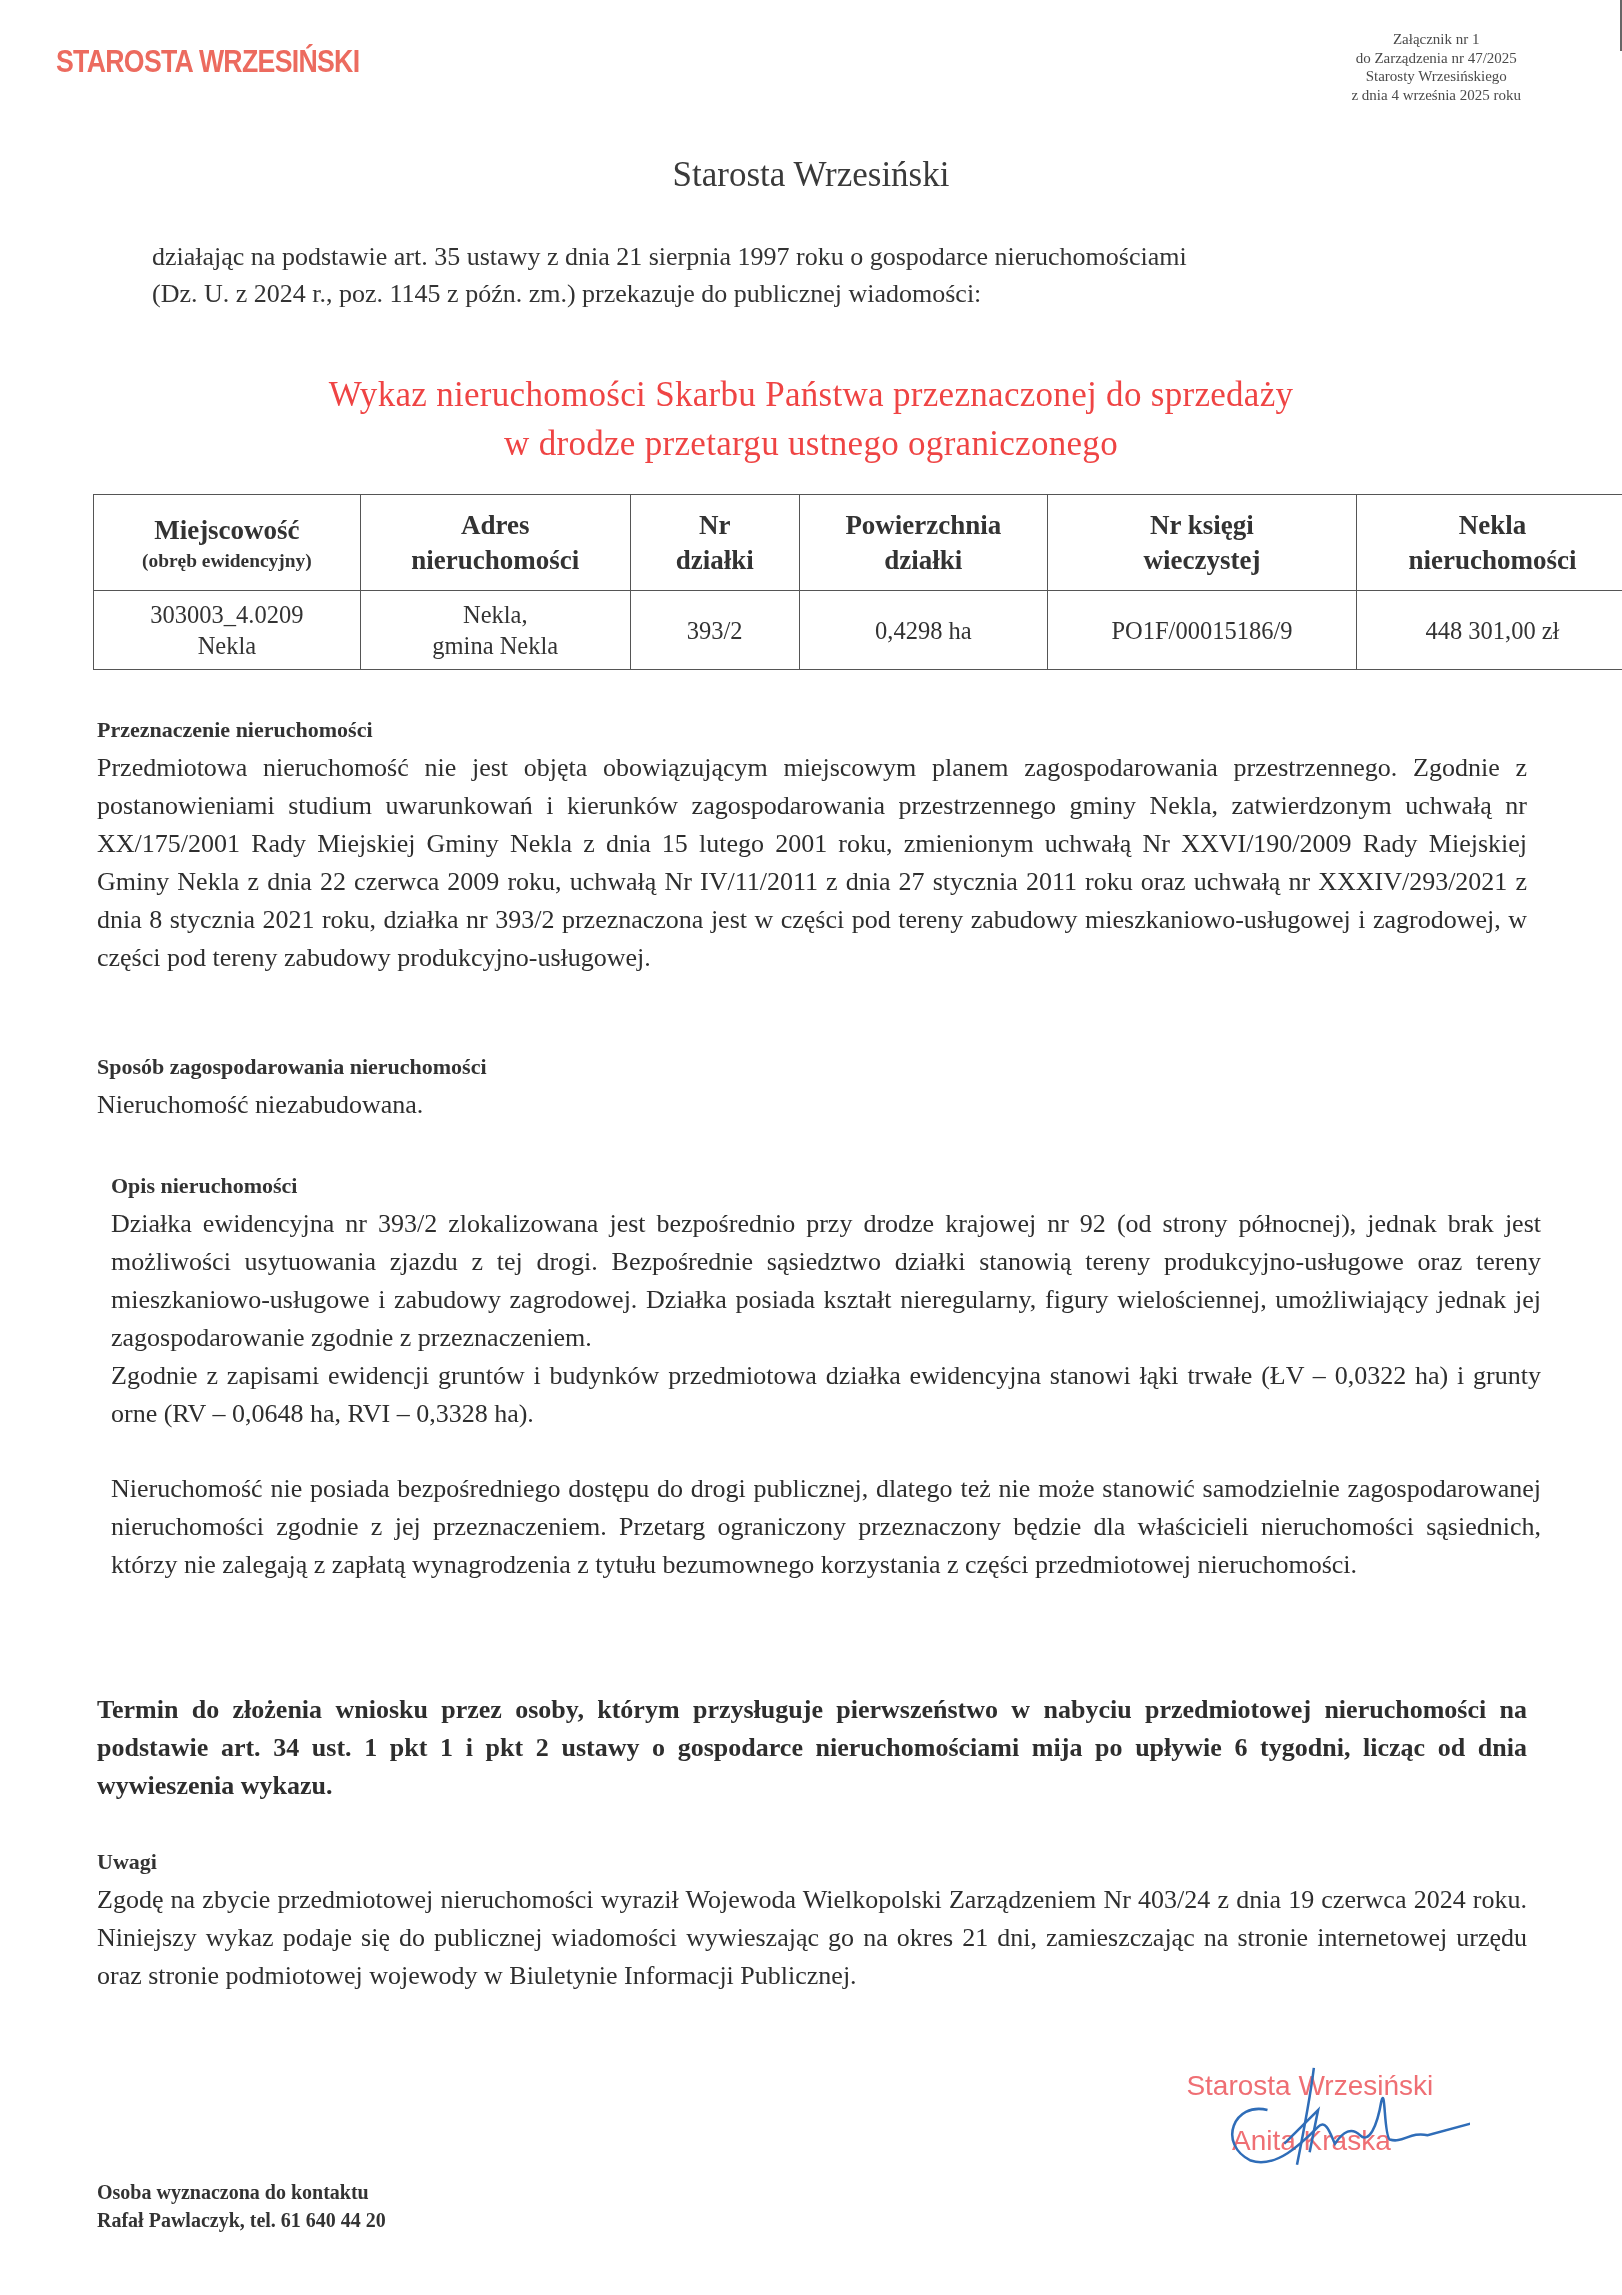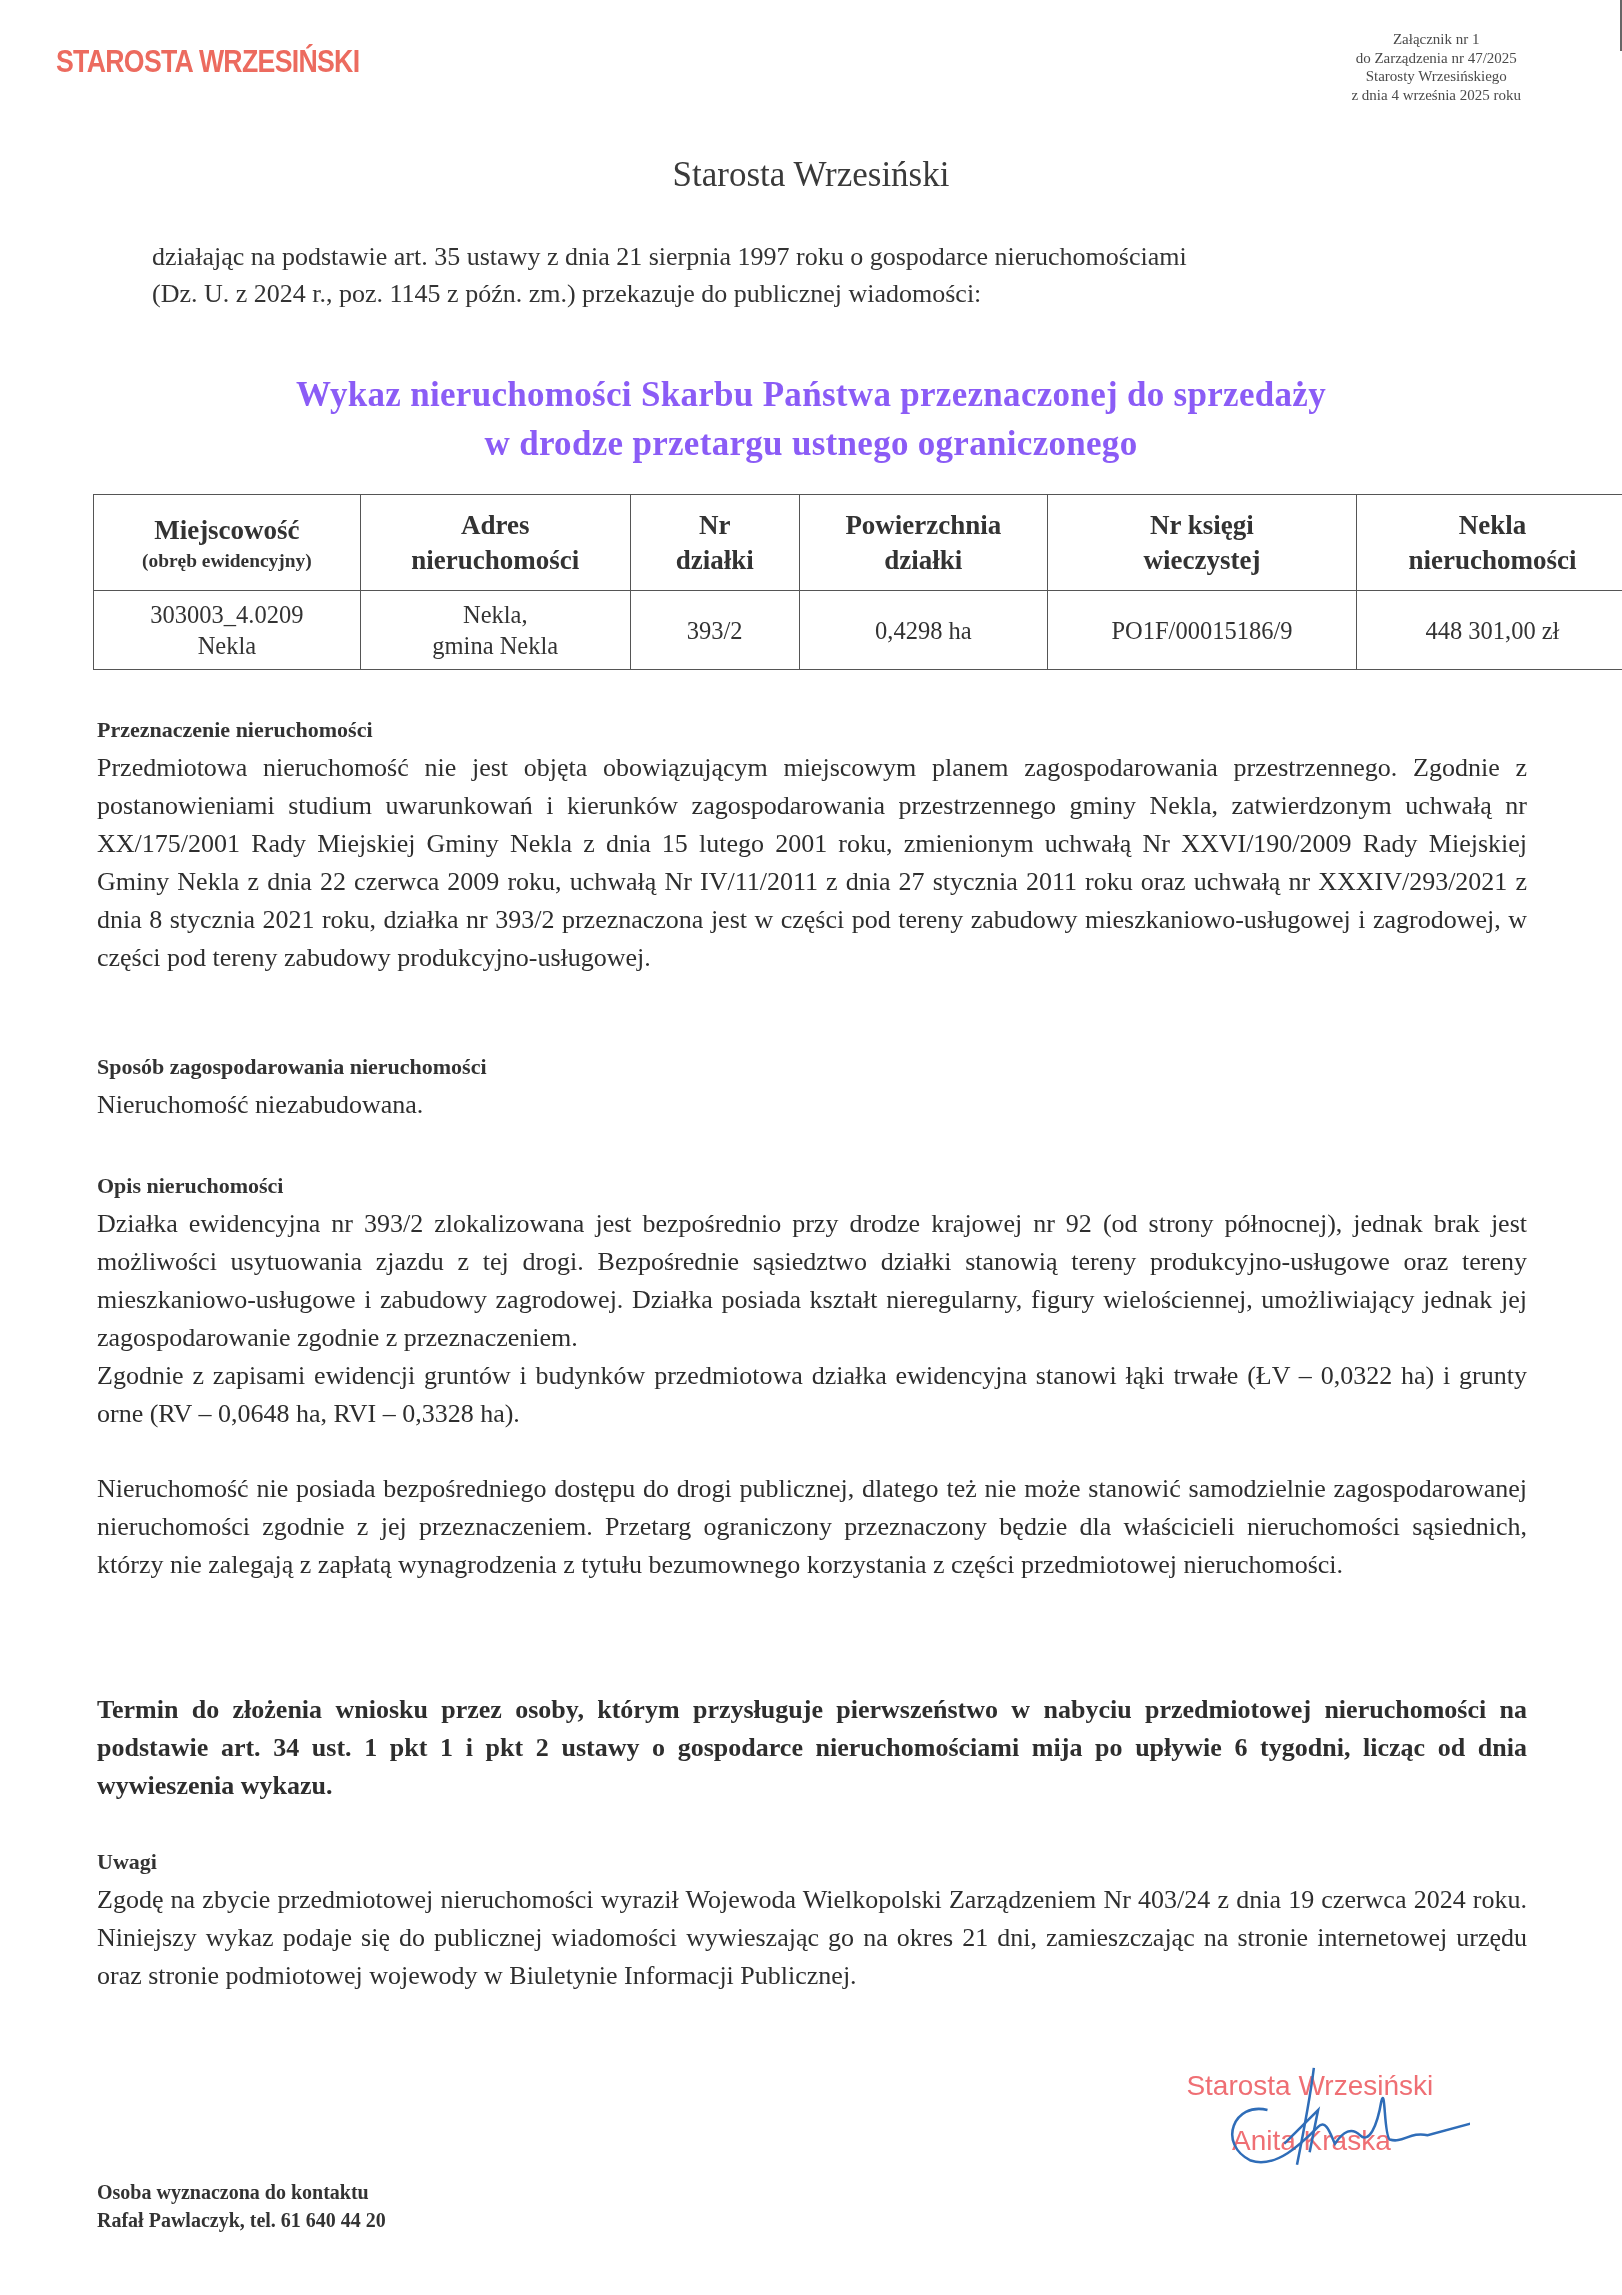--- a/index.html
+++ b/index.html
@@ -5,21 +5,21 @@
   html, body { margin:0; padding:0; background:#ffffff; }
   body { width:1622px; height:2295px; position:relative; overflow:hidden;
          font-family:"Liberation Serif","DejaVu Serif",serif; color:#2b2b2b; }
   .abs { position:absolute; }
   .stamp-top { left:56px; top:44px; font-family:"Liberation Sans","DejaVu Sans",sans-serif;
                font-weight:bold; font-size:31px; color:#ec6b5f; letter-spacing:-0.8px;
                transform:scaleX(0.86); transform-origin:left center; }
   .annex { right:101px; top:30px; text-align:center; font-size:15px; line-height:18.6px; color:#4a4a4a; }
   .heading1 { left:0; width:1622px; top:155px; text-align:center; font-size:35px; color:#3a3a3a; }
   .intro { left:152px; width:1318px; top:238px; text-align:left; font-size:26px; line-height:37px; color:#333; }
-  .title { left:0; width:1622px; top:370px; text-align:center; font-size:35px; font-weight:bold; line-height:49px; color:#8b5cf6; letter-spacing:0.3px; }
+  .title { left:0; width:1622px; top:370px; text-align:center; font-size:35px; font-weight:normal; line-height:49px; color:#ef4444; letter-spacing:0.3px; }
   table.wykaz { position:absolute; left:93px; top:494px; width:1536px; border-collapse:collapse; }
   table.wykaz td, table.wykaz th { border:1.7px solid #555; text-align:center; vertical-align:middle; padding:0 3.4px; }
   table.wykaz th { height:95px; font-weight:bold; font-size:27px; line-height:35px; color:#333; }
   table.wykaz th .sub { font-size:19.4px; line-height:25px; display:block; }
   table.wykaz td { height:78px; font-size:24.5px; line-height:31px; color:#333; }
   .section { left:97px; width:1430px; font-size:26px; line-height:38px; text-align:justify; color:#2e2e2e; }
   .section h3 { margin:0; font-size:22px; font-weight:bold; line-height:38px; color:#333; }
   .section p { margin:0; }
   .bold-block { font-weight:bold; }
   .sig { left:1183px; top:2051px; width:287px; height:118px; }
@@ -111,21 +111,21 @@
 <div class="abs section" style="top:711px;">
   <h3>Przeznaczenie nieruchomości</h3>
   <p>Przedmiotowa nieruchomość nie jest objęta obowiązującym miejscowym planem zagospodarowania przestrzennego. Zgodnie z postanowieniami studium uwarunkowań i kierunków zagospodarowania przestrzennego gminy Nekla, zatwierdzonym uchwałą nr XX/175/2001 Rady Miejskiej Gminy Nekla z dnia 15 lutego 2001 roku, zmienionym uchwałą Nr XXVI/190/2009 Rady Miejskiej Gminy Nekla z dnia 22 czerwca 2009 roku, uchwałą Nr IV/11/2011 z dnia 27 stycznia 2011 roku oraz uchwałą nr XXXIV/293/2021 z dnia 8 stycznia 2021 roku, działka nr 393/2 przeznaczona jest w części pod tereny zabudowy mieszkaniowo-usługowej i zagrodowej, w części pod tereny zabudowy produkcyjno-usługowej.</p>
 </div>
 
 <div class="abs section" style="top:1048px;">
   <h3>Sposób zagospodarowania nieruchomości</h3>
   <p>Nieruchomość niezabudowana.</p>
 </div>
 
-<div class="abs section" style="top:1167px;">
+<div class="abs section" style="top:1167px;margin-left:14px;">
   <h3>Opis nieruchomości</h3>
   <p>Działka ewidencyjna nr 393/2 zlokalizowana jest bezpośrednio przy drodze krajowej nr 92 (od strony północnej), jednak brak jest możliwości usytuowania zjazdu z tej drogi. Bezpośrednie sąsiedztwo działki stanowią tereny produkcyjno-usługowe oraz tereny mieszkaniowo-usługowe i zabudowy zagrodowej. Działka posiada kształt nieregularny, figury wielościennej, umożliwiający jednak jej zagospodarowanie zgodnie z przeznaczeniem.</p>
   <p>Zgodnie z zapisami ewidencji gruntów i budynków przedmiotowa działka ewidencyjna stanowi łąki trwałe (ŁV – 0,0322 ha) i grunty orne (RV – 0,0648 ha, RVI – 0,3328 ha).</p>
   <p style="margin-top:37px;">Nieruchomość nie posiada bezpośredniego dostępu do drogi publicznej, dlatego też nie może stanowić samodzielnie zagospodarowanej nieruchomości zgodnie z jej przeznaczeniem. Przetarg ograniczony przeznaczony będzie dla właścicieli nieruchomości sąsiednich, którzy nie zalegają z zapłatą wynagrodzenia z tytułu bezumownego korzystania z części przedmiotowej nieruchomości.</p>
 </div>
 
 <div class="abs section bold-block" style="top:1691px;">
   <p>Termin do złożenia wniosku przez osoby, którym przysługuje pierwszeństwo w nabyciu przedmiotowej nieruchomości na podstawie art. 34 ust. 1 pkt 1 i pkt 2 ustawy o gospodarce nieruchomościami mija po upływie 6 tygodni, licząc od dnia wywieszenia wykazu.</p>
 </div>
 

